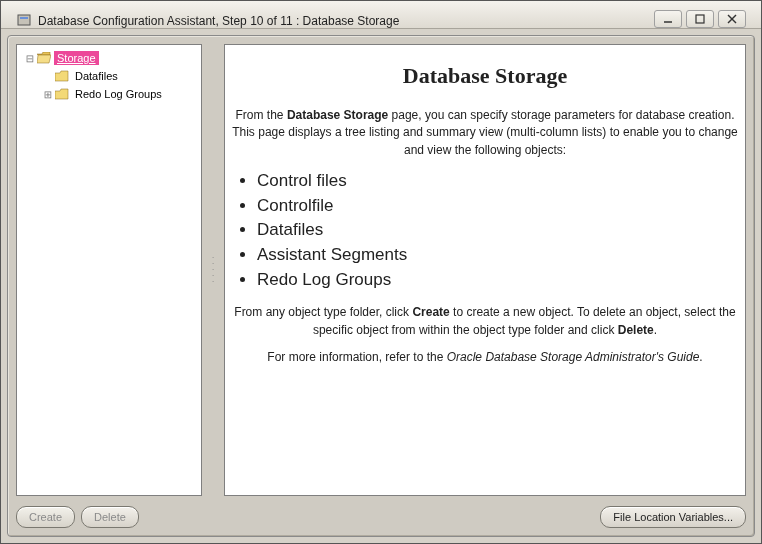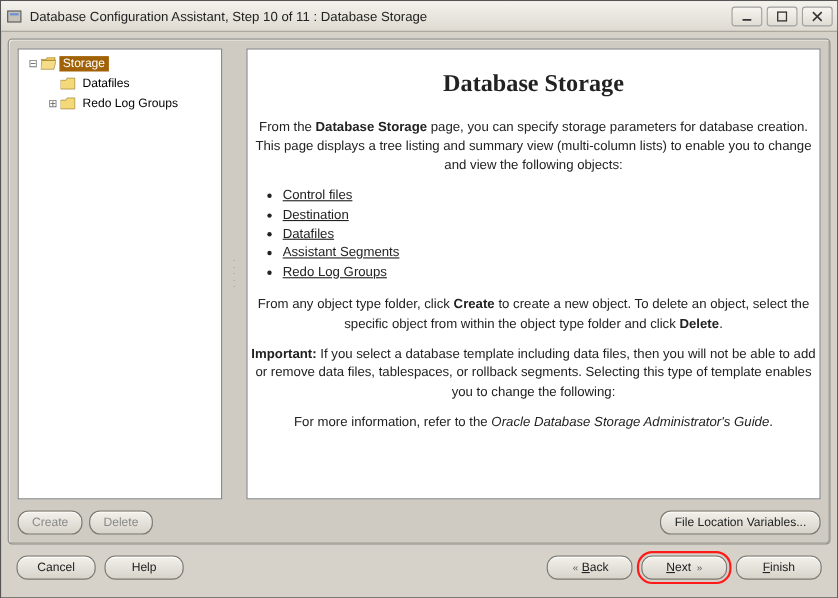--- a/index.html
+++ b/index.html
@@ -16,22 +16,22 @@
     background: #d6d2c9;
     border: 1px solid #555;
     display: flex;
     flex-direction: column;
   }
   .titlebar {
     height: 28px;
     background: linear-gradient(to bottom, #f4f2ed, #dedad1);
     border-bottom: 1px solid #a8a49b;
     display: flex;
-    align-items: center;
-    padding: 0 4px;
+    align-items: flex-end;
+    padding: 0 15px;
   }
   .titlebar-icon {
     width: 16px;
     height: 16px;
     margin-right: 6px;
     display: inline-block;
   }
   .title-text {
     flex: 1;
     font-size: 12px;
@@ -76,21 +76,21 @@
   .tree-pane {
     width: 186px;
     background: #fff;
     border: 1px solid #7f7f7f;
     padding: 4px 2px;
     overflow: auto;
   }
   .tree-node { display:flex; align-items:center; height:18px; padding-left:4px;}
   .tree-indent { width:14px; display:inline-block; text-align:center; color:#777; font-size:10px;}
   .tree-label { padding: 1px 3px; }
-  .tree-selected { background:#a16207; color:#fff; }
+  .tree-selected { background:#ec4899; color:#fff;text-decoration:underline; }
   .folder-icon { width:14px; height:12px; display:inline-block; margin-right:3px;}
   .folder-icon svg { display:block;}
   .doc-icon { width:12px;height:14px;display:inline-block;margin-right:3px;}
   .divider {
     width:6px;
     background: #cfcbc2;
     display:flex;
     flex-direction:column;
     justify-content:center;
     align-items:center;
@@ -106,21 +106,21 @@
   }
   h1.page-title {
     text-align:center;
     font-family: "Times New Roman", serif;
     font-weight: bold;
     font-size: 22px;
     margin: 4px 0 18px 0;
   }
   .body-text { font-size:12px; line-height:1.45; margin-bottom:10px;text-align:center;}
   .body-text b { font-weight:bold;}
-  ul.objlist { margin:4px 0 12px 32px; padding:0; font-size:12px; line-height:1.45;text-decoration:underline;}
+  ul.objlist { margin:4px 0 12px 32px; padding:0; font-size:17px; line-height:1.45;}
   ul.objlist li { margin:0; list-style: disc;}
   .button-row {
     display:flex;
     align-items:center;
     margin-top:10px;
     gap:6px;
   }
   .btn {
     height:22px;
     border:1px solid #7a7870;
@@ -224,57 +224,40 @@
 
         <div class="content-pane">
           <h1 class="page-title">Database Storage</h1>
 
           <div class="body-text">
             <span>From the </span><b>Database Storage</b><span> page, you can specify storage parameters for database creation. This page displays a tree listing and summary view (multi-column lists) to enable you to change and view the following objects:</span>
           </div>
 
           <ul class="objlist">
             <li>Control files</li>
-            <li>Destination</li>
+            <li>Controlfile</li>
             <li>Datafiles</li>
             <li>Assistant Segments</li>
             <li>Redo Log Groups</li>
           </ul>
 
           <div class="body-text">
             <span>From any object type folder, click </span><b>Create</b><span> to create a new object. To delete an object, select the specific object from within the object type folder and click </span><b>Delete</b><span>.</span>
           </div>
 
-          <div class="body-text">
-            <b>Important:</b><span> If you select a database template including data files, then you will not be able to add or remove data files, tablespaces, or rollback segments. Selecting this type of template enables you to change the following:</span>
-          </div>
 
 
           <div class="body-text">
             <span>For more information, refer to the </span><span class="italic">Oracle Database Storage Administrator's Guide</span><span>.</span>
           </div>
         </div>
       </div>
 
       <div class="button-row">
         <span class="btn disabled">Create</span>
         <span class="btn disabled">Delete</span>
         <span class="spacer"></span>
         <span class="btn">File Location Variables...</span>
       </div>
     </div>
 
-    <div class="bottom-bar">
-      <span class="btn" style="width:72px">Cancel</span>
-      <span class="btn" style="width:72px">Help</span>
-      <span class="spacer"></span>
-      <span class="btn" style="width:78px">
-        <span class="chevrons">«</span>&nbsp;<span class="u" style="text-decoration:none"><span class="u" style="text-decoration:underline">B</span></span><span>ack</span>
-      </span>
-      <span class="btn highlight-red" style="width:78px">
-        <span><span class="u">N</span>ext</span>&nbsp;<span class="chevrons">»</span>
-      </span>
-      <span class="btn" style="width:78px">
-        <span><span class="u">F</span>inish</span>
-      </span>
-    </div>
   </div>
 </div>
 
 </body></html>

